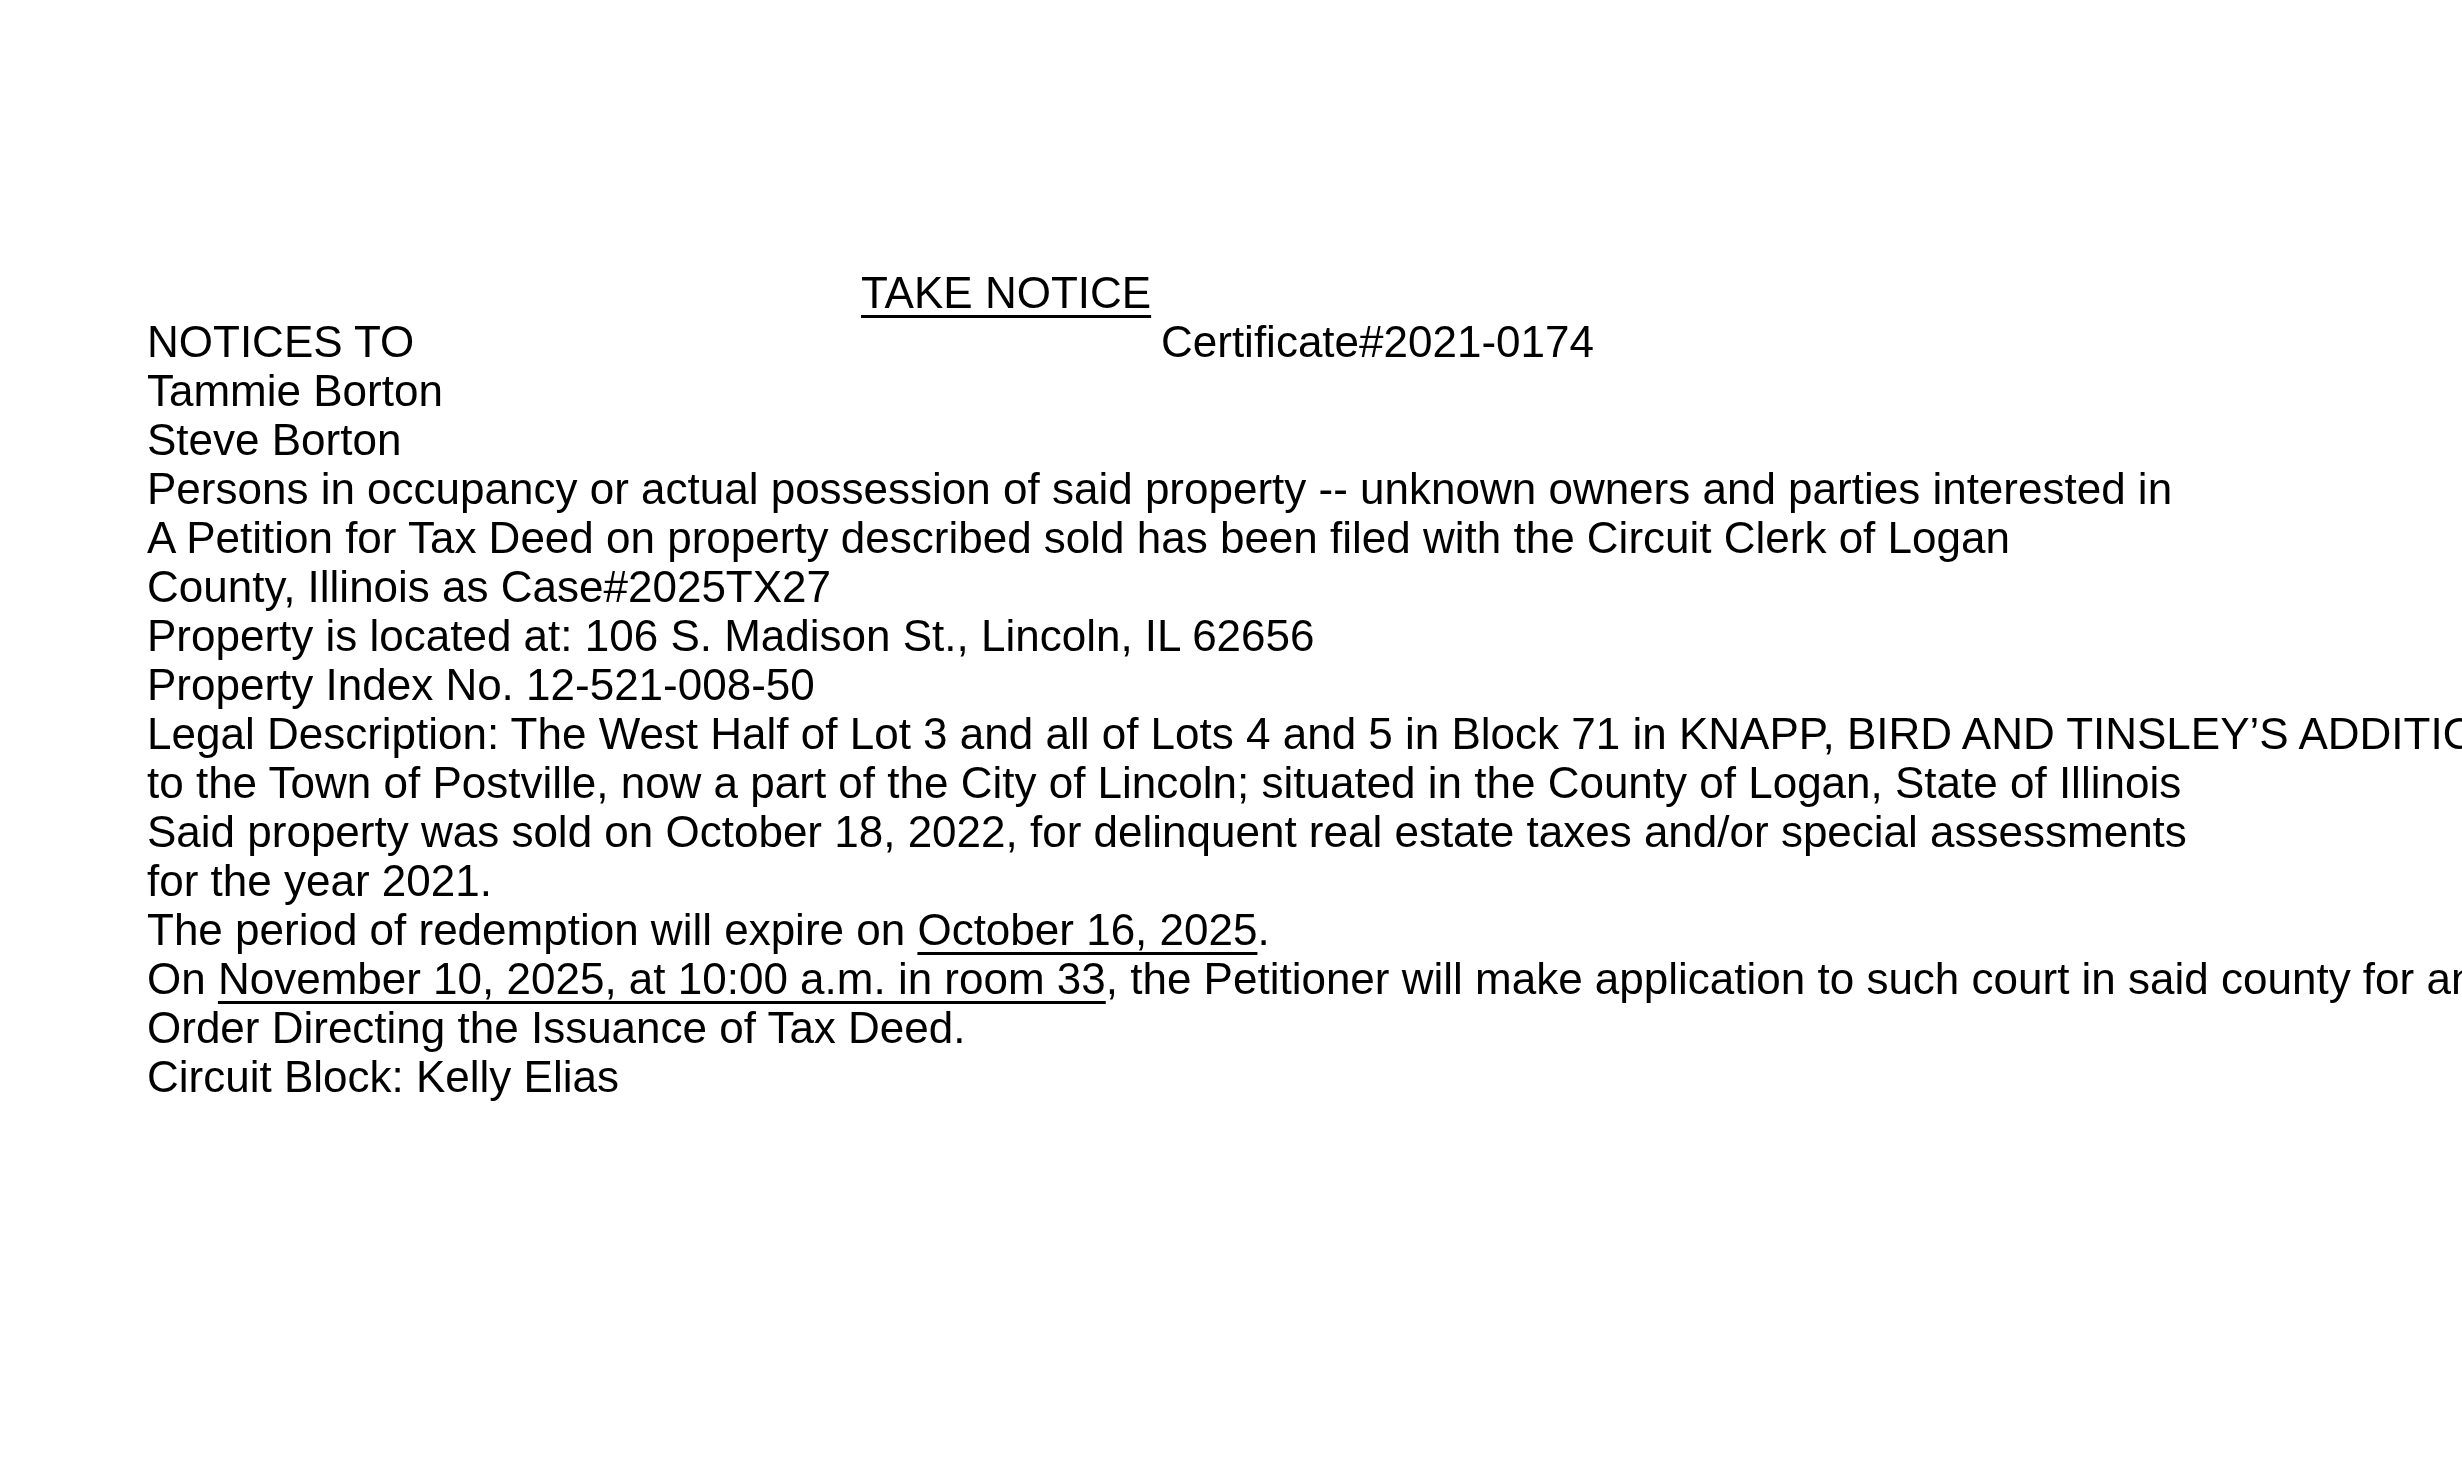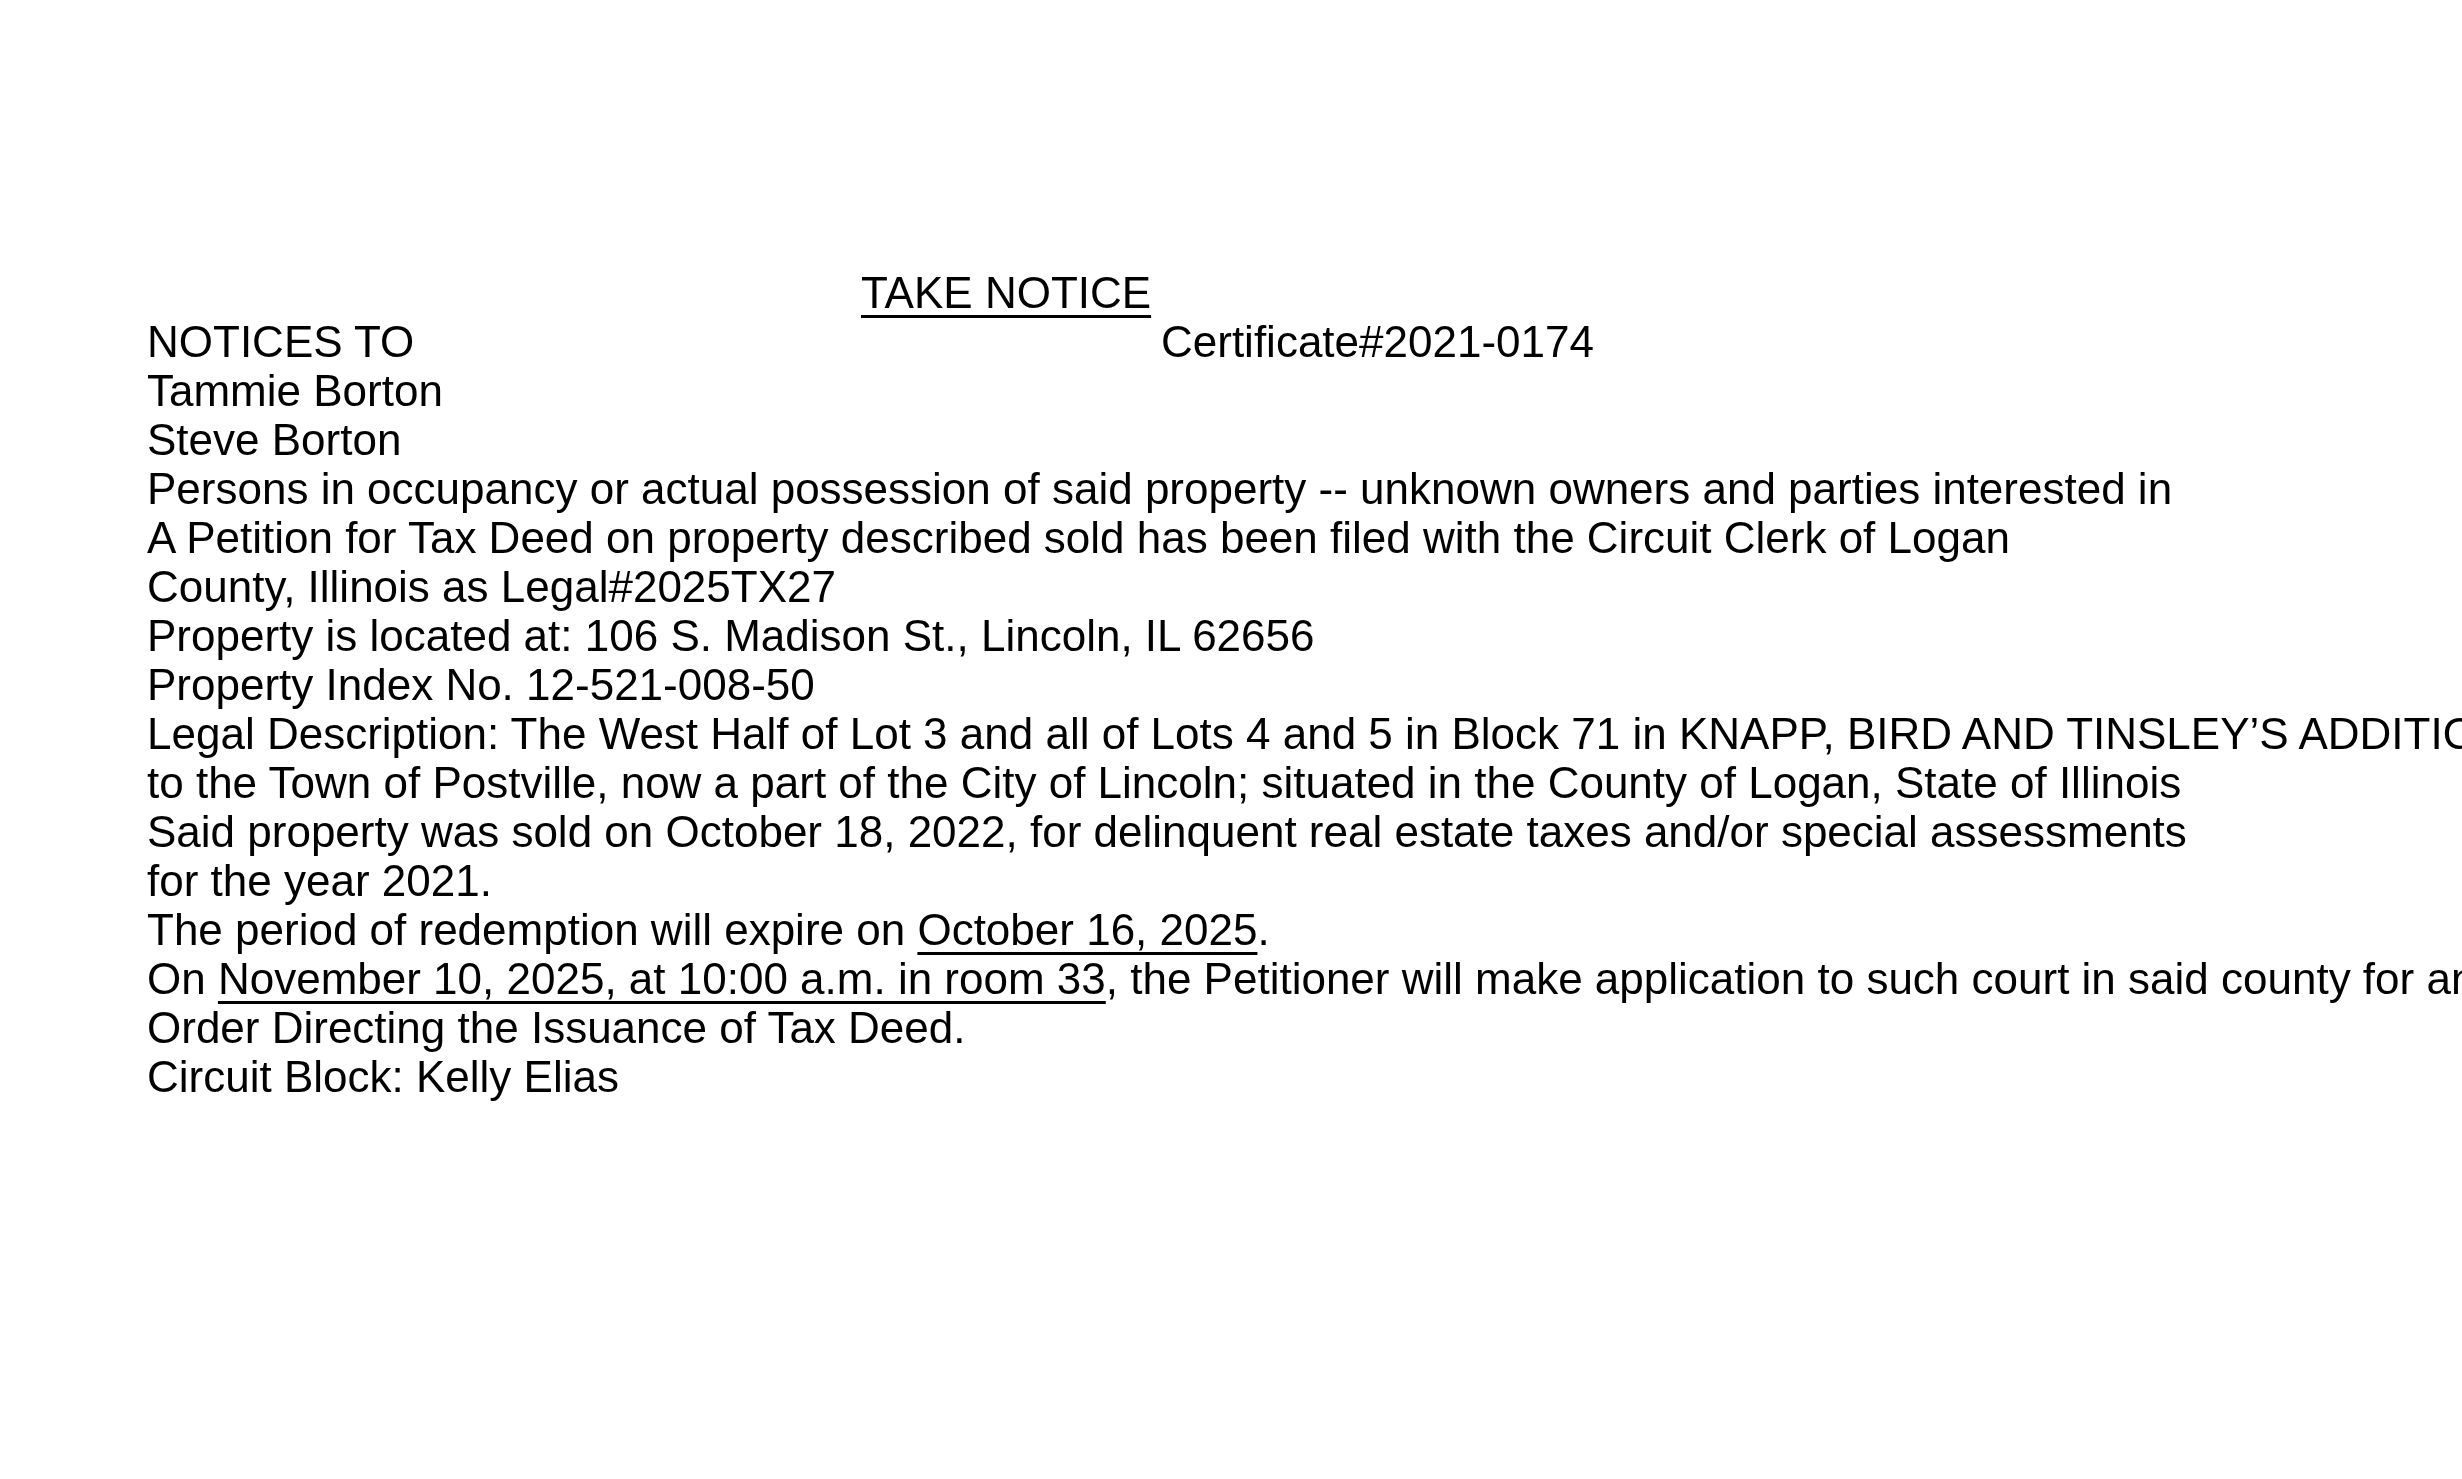--- a/index.html
+++ b/index.html
@@ -54,21 +54,21 @@
     </div>
 
   <div class="line"><span>NOTICES TO</span><span class="pos-right">Certificate#2021-0174</span></div>
 
   <div class="line">Tammie Borton</div>
   <div class="line">Steve Borton</div>
 
   <div class="line">Persons in occupancy or actual possession of said property -- unknown owners and parties interested in</div>
 
   <div class="line">A Petition for Tax Deed on property described sold has been filed with the Circuit Clerk of Logan</div>
-  <div class="line">County, Illinois as Legal#2025TX27</div>
+  <div class="line">County, Illinois as Case#2025TX27</div>
 
   <div class="line">Property is located at: 106 S. Madison St., Lincoln, IL 62656</div>
   <div class="line">Property Index No. 12-521-008-50</div>
 
   <div class="line">Legal Description: The West Half of Lot 3 and all of Lots 4 and 5 in Block 71 in KNAPP, BIRD AND TINSLEY’S ADDITION</div>
   <div class="line">to the Town of Postville, now a part of the City of Lincoln; situated in the County of Logan, State of Illinois</div>
 
   <div class="line">Said property was sold on October 18, 2022, for delinquent real estate taxes and/or special assessments</div>
   <div class="line">for the year 2021.</div>
 

